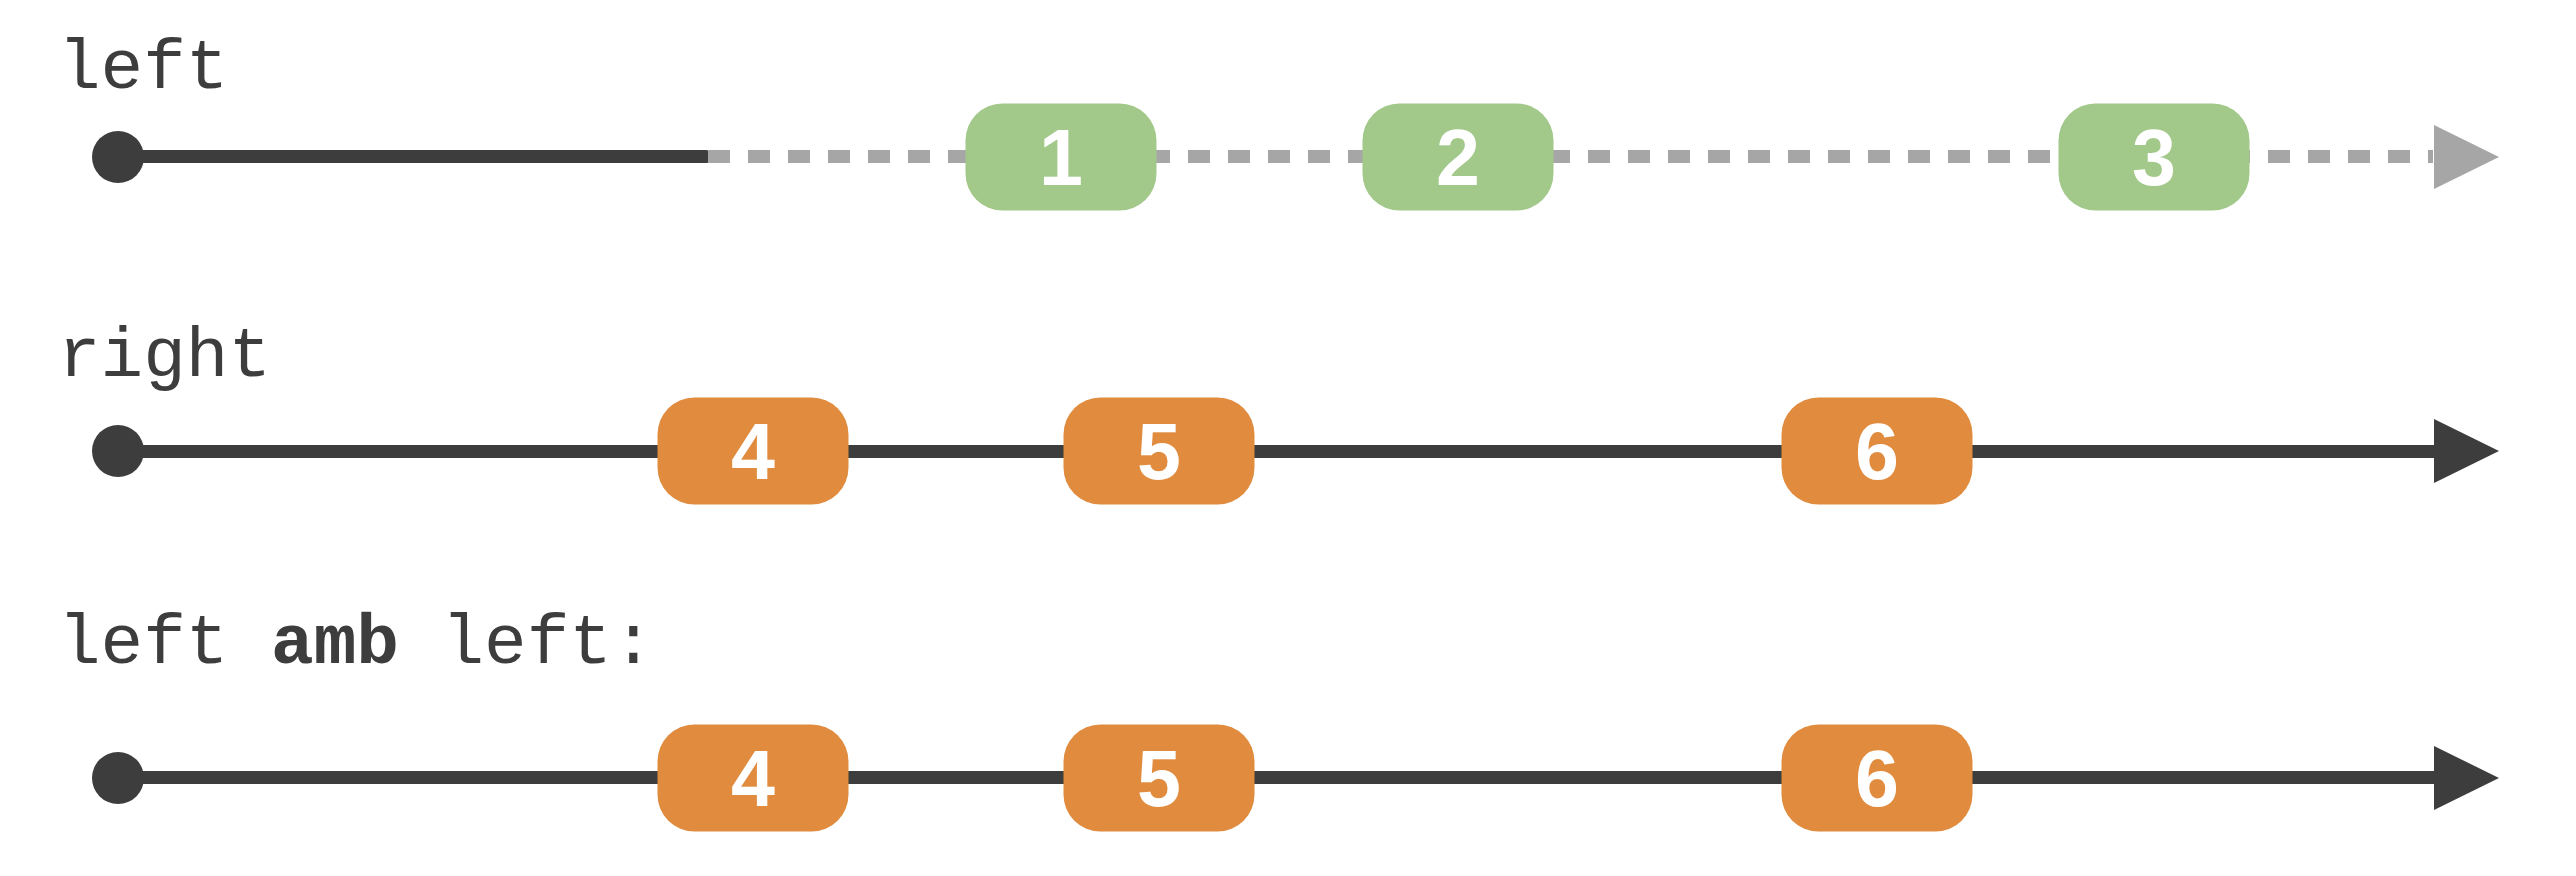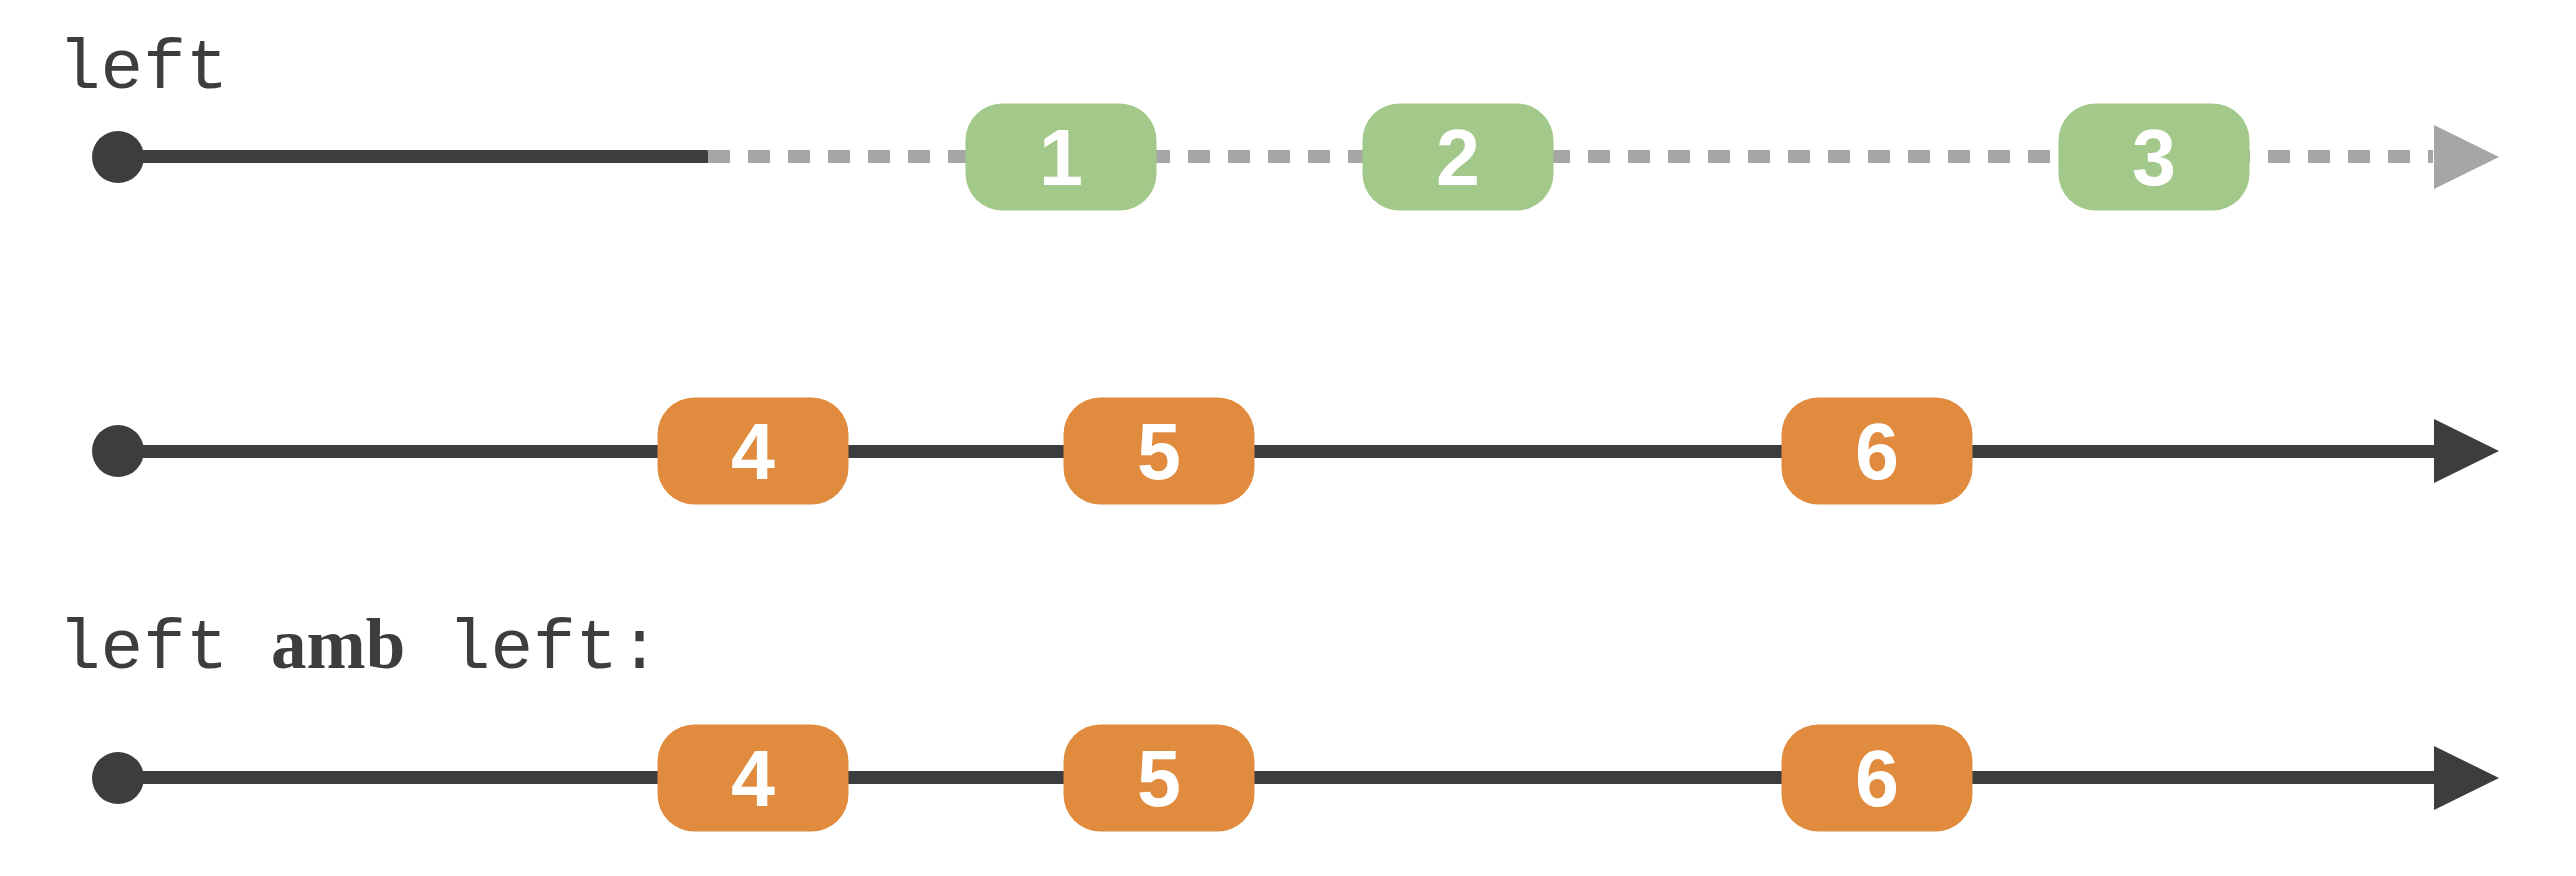--- a/index.html
+++ b/index.html
@@ -5,21 +5,21 @@
   html,body{margin:0;padding:0;background:var(--background,#fff);}
   .canvas{
     position:relative;width:2576px;height:877px;overflow:hidden;
     background:var(--background,#fff);
     font-family:"Liberation Mono","DejaVu Sans Mono",monospace;
   }
   .row-label{
     position:absolute;left:58px;line-height:1;font-size:71px;
     color:var(--label,#3d3d3d);white-space:pre;letter-spacing:0;
   }
-  .row-label .op{font-weight:bold;font-family:Liberation Serif, serif;}
+  .row-label .op{font-weight:bold;}
   .dot{
     position:absolute;width:52px;height:52px;border-radius:50%;
     background:var(--dark,#3d3d3d);transform:translate(-50%,-50%);
   }
   .line{position:absolute;height:13px;border-radius:2.8px;}
   .line.solid{background:var(--dark,#3d3d3d);}
   .line.dashed{
     background:repeating-linear-gradient(90deg,
       var(--gray,#a6a6a6) 0 22.4px, transparent 22.4px 40px);
     border-radius:0;
@@ -55,20 +55,21 @@
   <div class="marble green" style="top: 157px; left: 1061px;">
       <span>1</span>
     </div>
   <div class="marble green" style="top: 157px; left: 1458px;">
       <span>2</span>
     </div>
   <div class="marble green" style="top: 157px; left: 2154px;">
       <span>3</span>
     </div>
 
+  <div class="row-label" style="top:322px"><span>right</span></div>
   <div class="dot" style="left:118px;top:451px"></div>
   <div class="line solid" style="left:118px;top:445px;width:2322px"></div>
   <div class="arrow dark" style="left:2434px;top:451px"></div>
   <div class="marble orange" style="top: 451px; left: 753px;">
       <span>4</span>
     </div>
   <div class="marble orange" style="top: 451px; left: 1159px;">
       <span>5</span>
     </div>
   <div class="marble orange" style="top: 451px; left: 1877px;">

